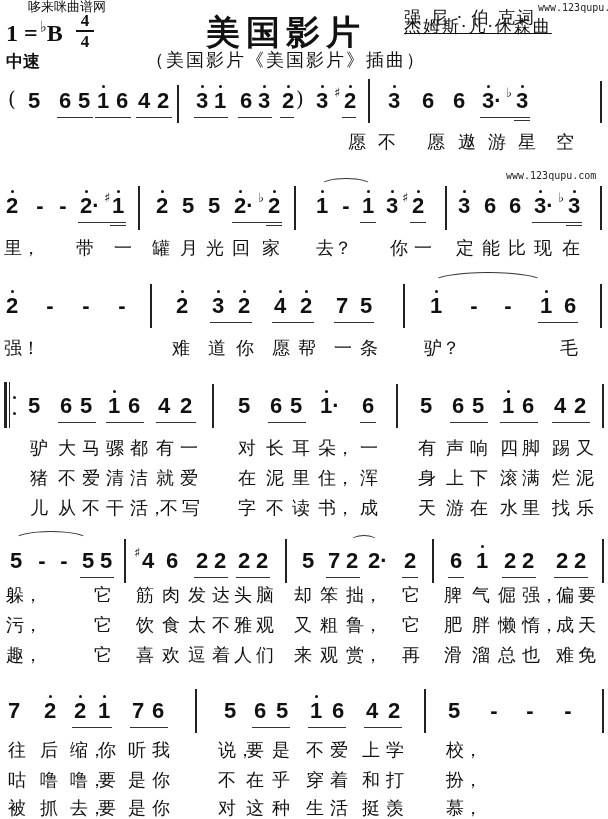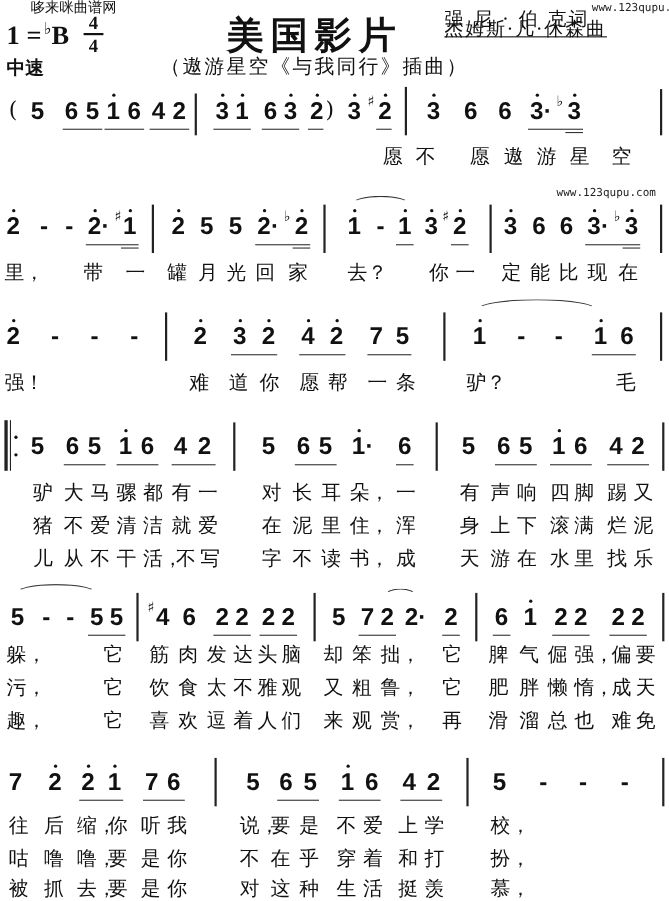--- a/index.html
+++ b/index.html
@@ -38,21 +38,21 @@
 </div>
 <div class="abs time">
   <div>4</div>
   <div class="bar"></div>
   <div>4</div>
 </div>
 <div class="abs title">美国影片</div>
 <div class="abs credit" style="left:404px;top:6px;">强 尼 · 伯  克词</div>
 <div class="abs credit" style="left:404px;top:15px;text-decoration:underline;">杰姆斯·凡·休森曲</div>
 <div class="abs tempo">中速</div>
-<div class="abs subtitle">（遨游星空《与我同行》插曲）</div>
+<div class="abs subtitle">（美国影片《美国影片》插曲）</div>
 
 <div class="staff" style="top:85px;">
   <span class="paren" style="left:8px;top:2px;">(</span>
   <span class="n" style="left:26px;top:4px;">5</span>
   <span class="n" style="left:57px;top:4px;">6</span>
   <span class="n" style="left:76px;top:4px;">5</span>
   <div class="ul" style="left:57px;top:32px;width:36px;"></div>
   <span class="n" style="left:95px;top:4px;">1</span>
     <div class="dot" style="left:102px;top:0px;"></div>
   <span class="n" style="left:114px;top:4px;">6</span>

